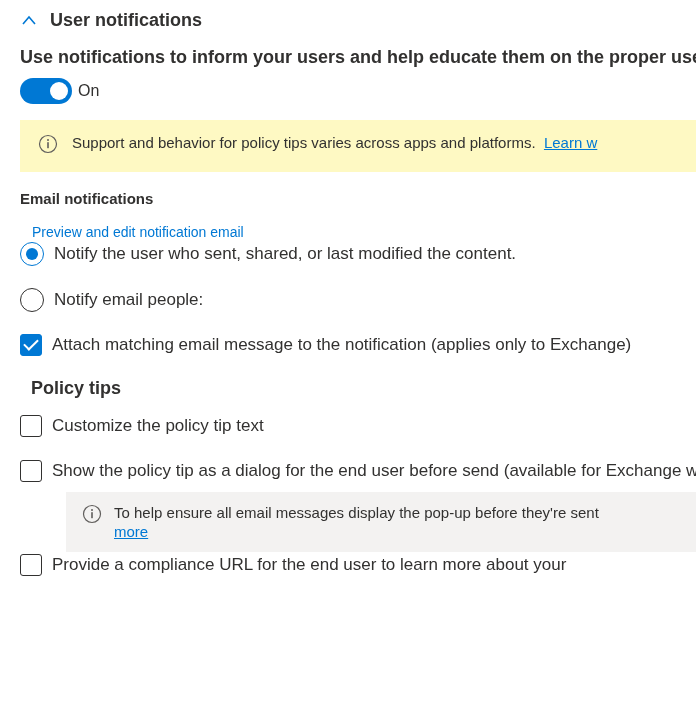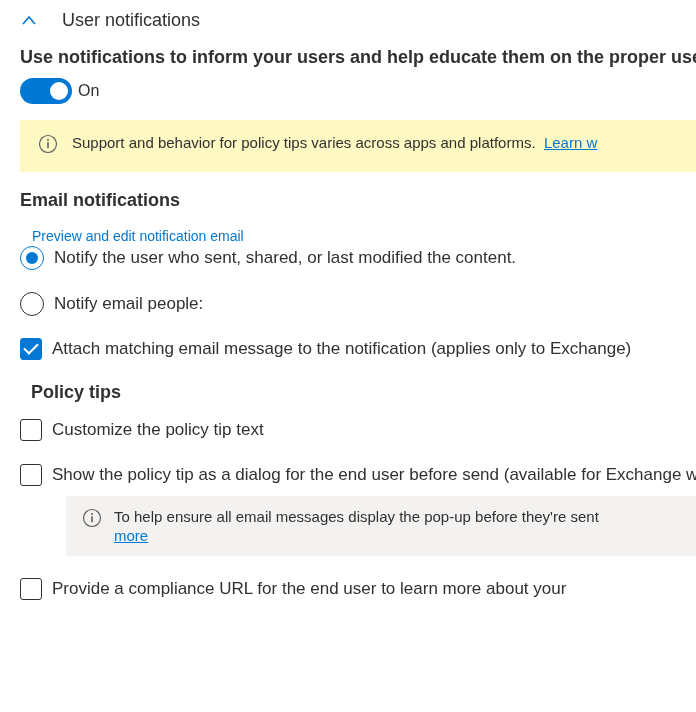--- a/index.html
+++ b/index.html
@@ -17,22 +17,21 @@
       align-items: center;
       gap: 12px;
       margin-bottom: 16px;
     }
     .chevron {
       color: #0078d4;
       display: inline-flex;
     }
     .section-title {
       font-size: 18px;
-      font-weight: 400;
-      margin-left: 12px;
+      font-weight: 700;
     }
     .description {
       font-size: 18px;
       font-weight: 600;
       margin-bottom: 10px;
       white-space: nowrap;
     }
     .toggle-row {
       display: flex;
       align-items: center;
@@ -75,21 +74,21 @@
     .info-text {
       font-size: 15px;
       color: #323130;
     }
     .link {
       color: #0078d4;
       text-decoration: underline;
       cursor: pointer;
     }
     .subsection-title {
-      font-size: 18px;
+      font-size: 15px;
       font-weight: 600;
       margin-bottom: 16px;
     }
     .email-link {
       color: #0078d4;
       font-size: 14px;
       font-weight: 400;
       cursor: pointer;
       margin-left: 12px;
       display: inline-block;
@@ -160,21 +159,20 @@
       margin-bottom: 14px;
       margin-left: 11px;
     }
     .nested-info {
       background: #f3f2f1;
       padding: 12px 16px;
       display: flex;
       align-items: flex-start;
       gap: 12px;
       margin-left: 46px;
-      margin-bottom: 20px;
       margin-top: -6px;
     }
     .nested-info .info-text {
       font-size: 15px;
       white-space: nowrap;
     }
     .nested-link {
       display: block;
       margin-top: 2px;
     }

